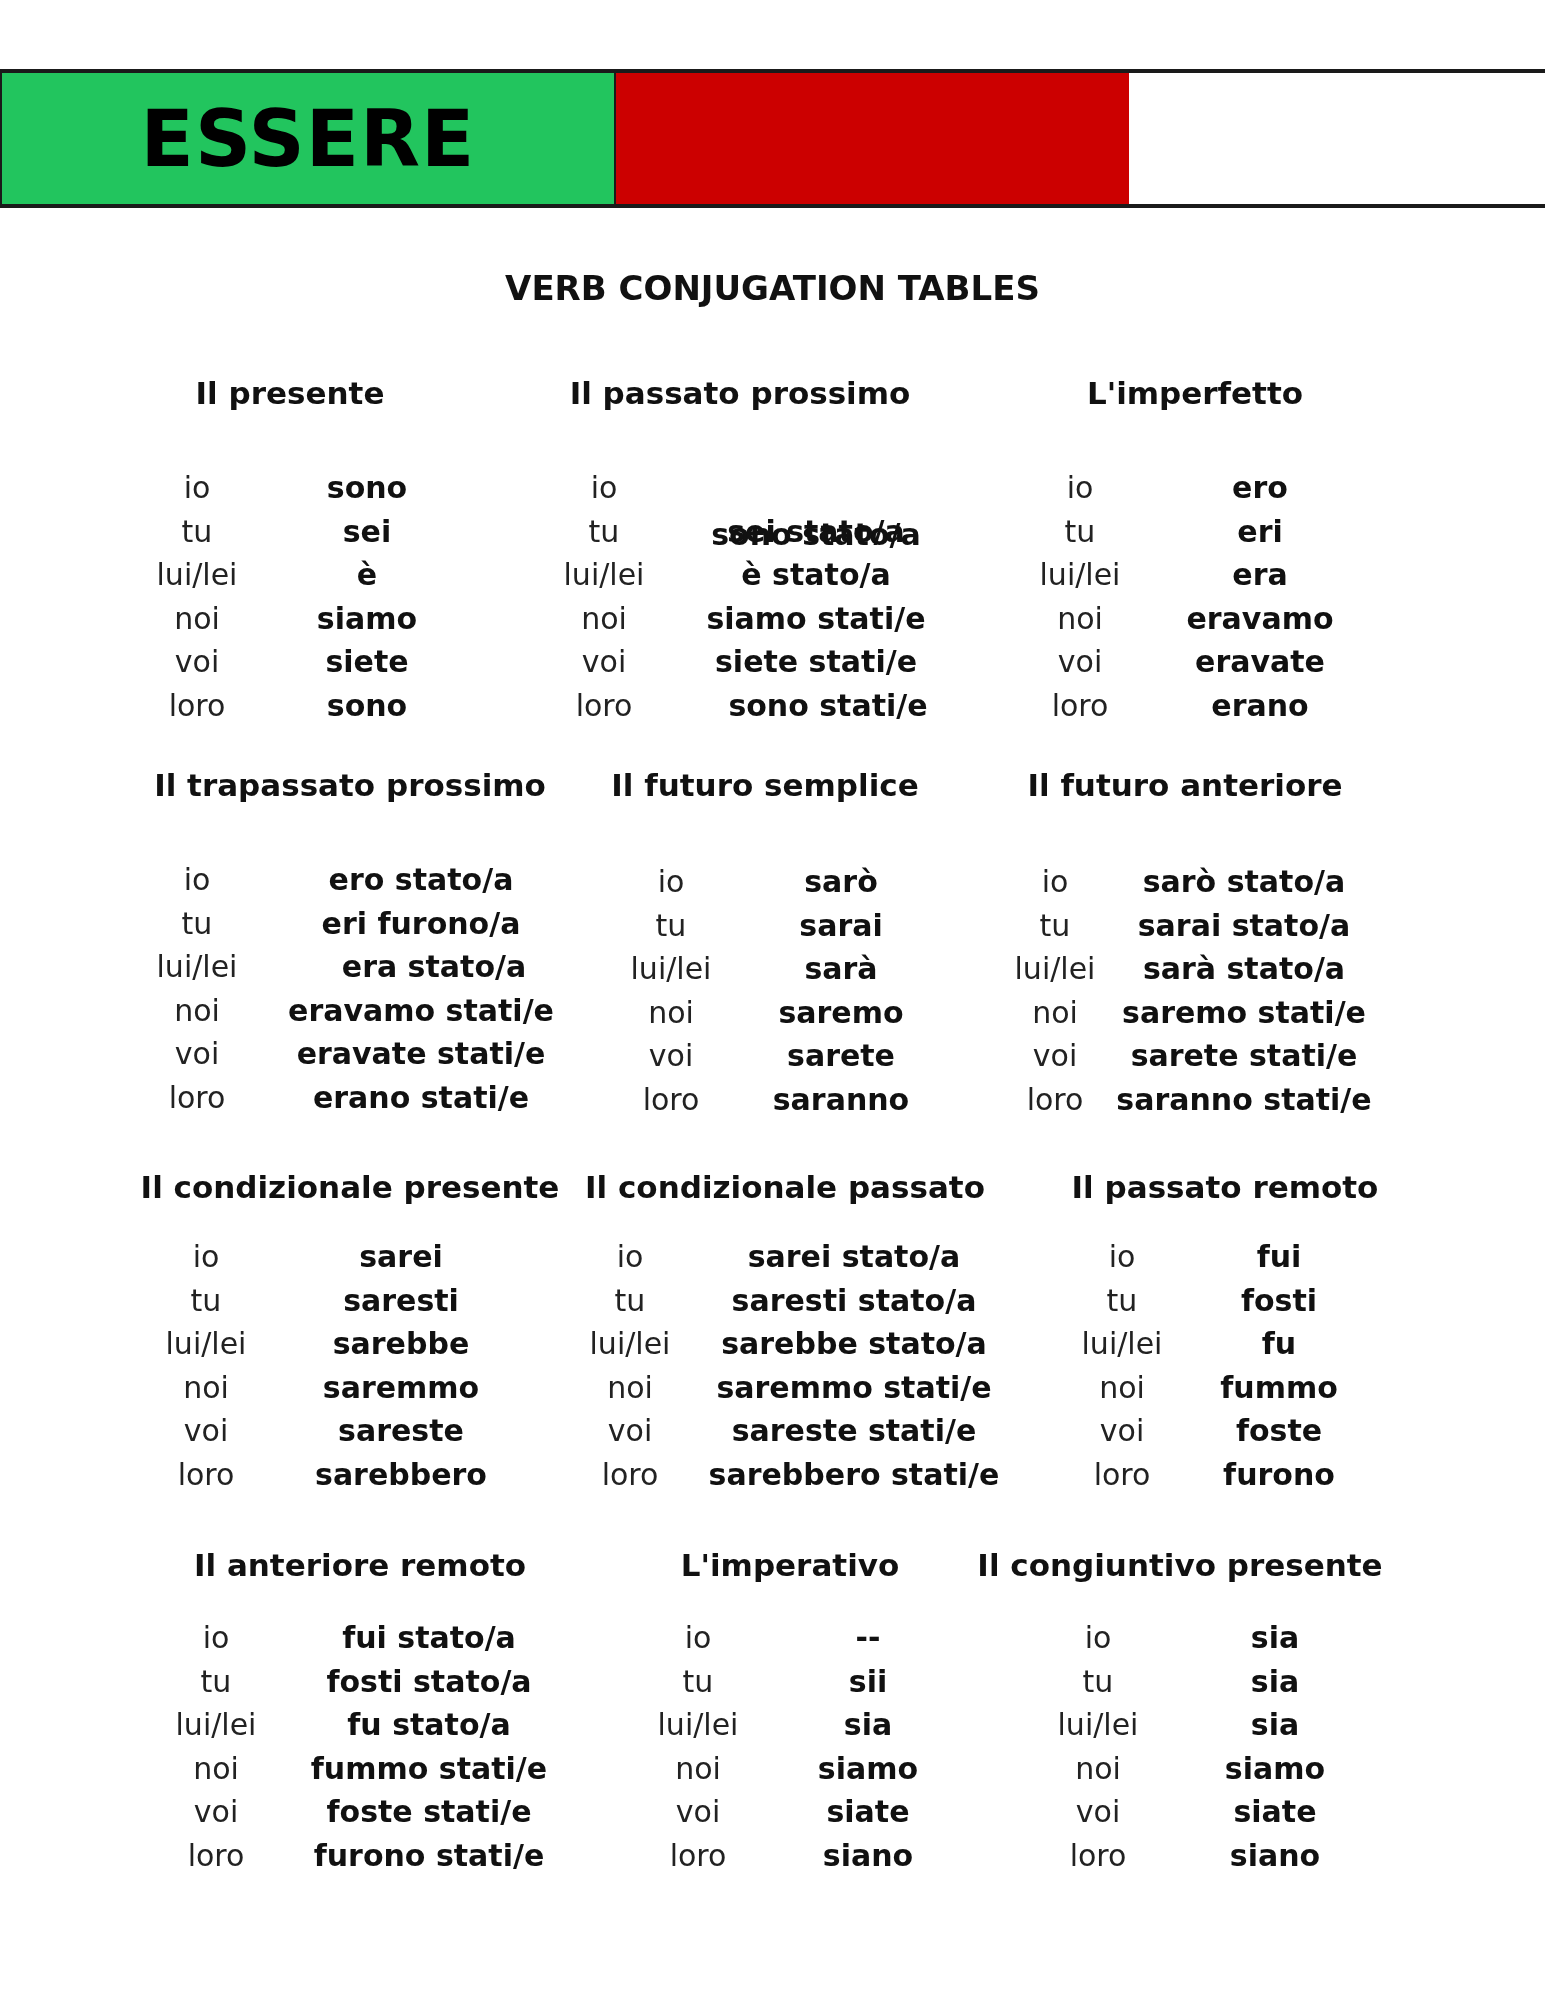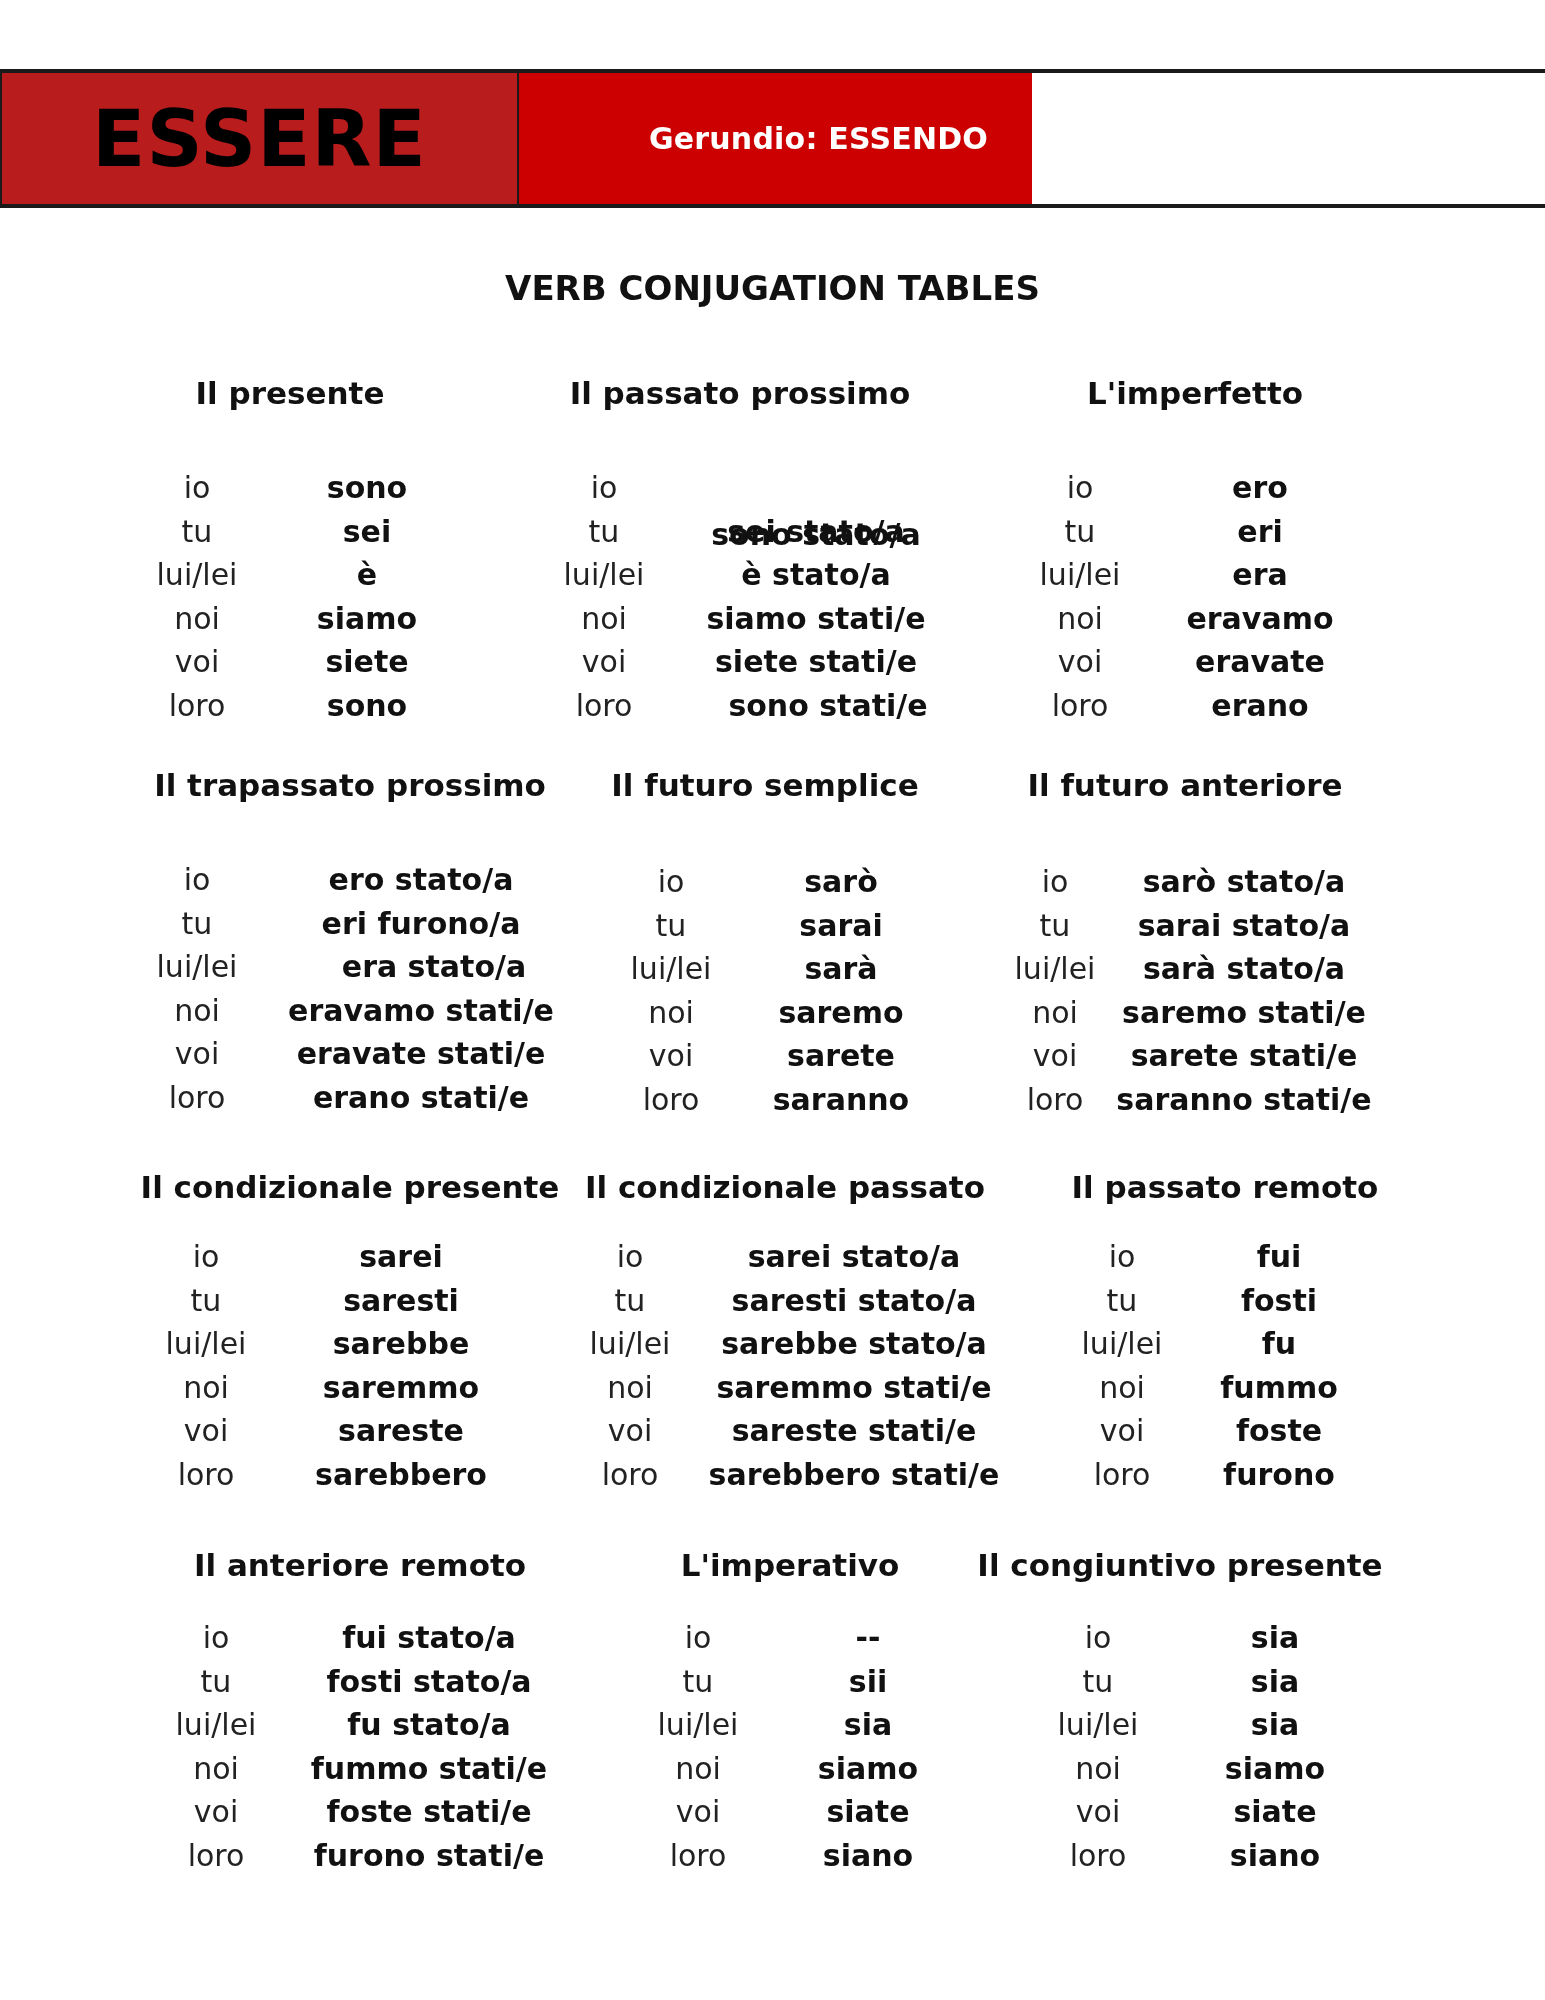--- a/index.html
+++ b/index.html
@@ -6,21 +6,21 @@
   html, body { width: 1545px; height: 2000px; background: #ffffff; overflow: hidden; }
   body { font-family: "DejaVu Sans", sans-serif; color: #111111; position: relative; }
 
   .header {
     position: absolute; left: 0; top: 69px; width: 1545px; height: 139px;
     border-top: 4px solid #1a1a1a; border-bottom: 4px solid #1a1a1a;
     display: flex;
   }
   .band { height: 100%; display: flex; flex-direction: column; justify-content: center; }
   .band-green { width: 513px; background: #1f9a3a; color: #fff; padding-left: 44px; }
-  .band-white { width: 519px; background: #b91c1c; align-items: center; border-left: 2px solid #1a1a1a; border-right: 2px solid #1a1a1a; }
+  .band-white { width: 616px; background: #22c55e; align-items: center; border-left: 2px solid #1a1a1a; border-right: 2px solid #1a1a1a; }
   .band-red { width: 513px; background: #cc0000; color: #fff; padding-right: 44px; align-items: flex-end; }
   .band-line { font-size: 30px; font-weight: bold; line-height: 46px; letter-spacing: 0.2px; }
   .verb-title { font-size: 78px; font-weight: bold; letter-spacing: 1px; color: #000; }
 
   .doc-title {
     position: absolute; top: 268px; left: 0; width: 1545px; text-align: center;
     font-size: 34px; font-weight: bold; color: #111;
   }
 
   .tense {
@@ -41,21 +41,20 @@
   }
 </style>
 </head>
 <body>
 
 <div class="header">
   <div class="band band-white">
     <div class="verb-title">ESSERE</div>
   </div>
   <div class="band band-red">
-    <div class="band-line">Gerundio: ESSENDO</div>
   </div>
 </div>
 
 <div class="doc-title">VERB CONJUGATION TABLES</div>
 
 <div id="tenses-container">
     <div class="tense" style="left: 140px; top: 375px; width: 300px;">
       <div class="tense-title" style="position: absolute; left: 150px; transform: translateX(-50%);">Il presente</div>
       <div class="rows" style="top: 95px;">
         <div class="row" style="top: 0px;">

